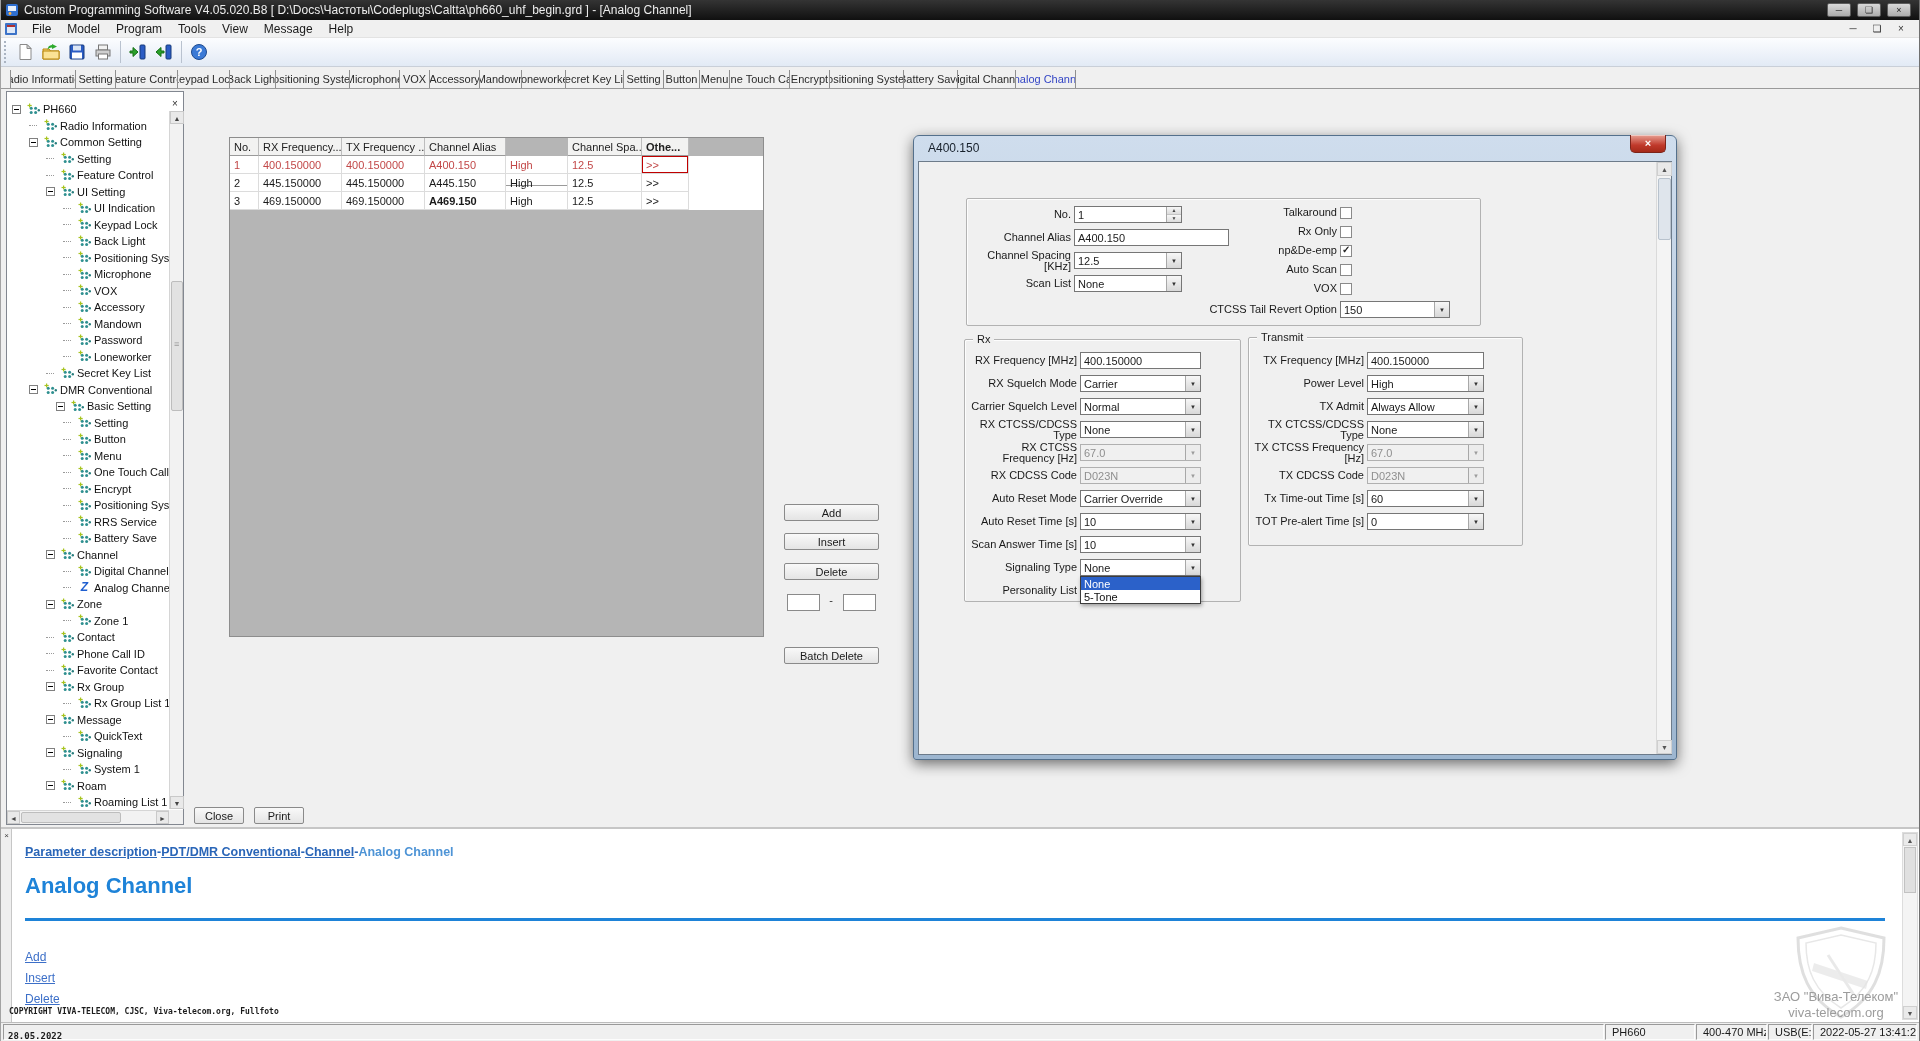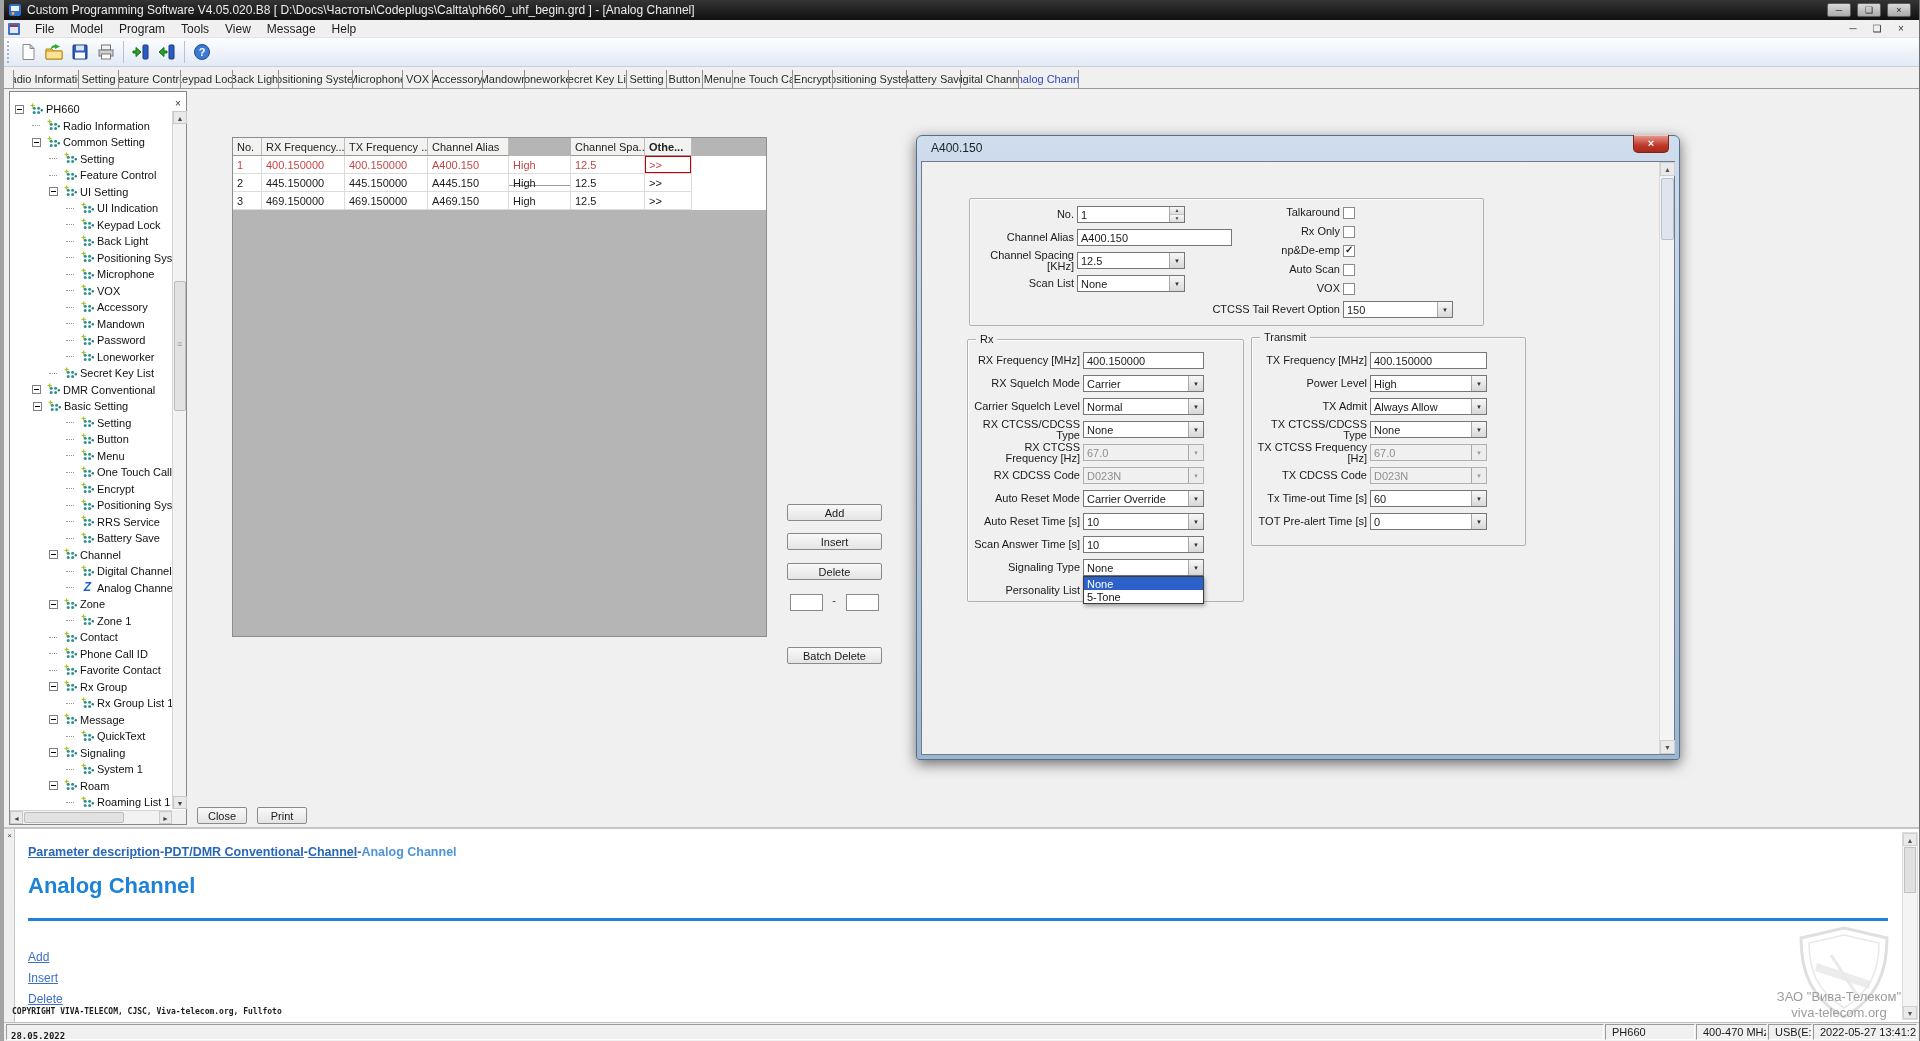--- a/index.html
+++ b/index.html
@@ -1,18 +1,18 @@
 <!DOCTYPE html>
 <html><head>
 <meta charset="utf-8">
 <style>
   *{margin:0;padding:0;box-sizing:border-box}
   html,body{width:1920px;height:1041px}
   body{font-family:"Liberation Sans",sans-serif;background:#666}
-  #win{position:relative;width:1920px;height:1041px;background:#f97316;overflow:hidden;border-left:4px solid #a3a3a3;border-right:1px solid #707070}
+  #win{position:relative;width:1920px;height:1041px;background:#f97316;overflow:hidden;border-left:1px solid #a3a3a3;border-right:1px solid #707070}
 
   
   .titlebar{position:absolute;left:0;top:0;width:100%;height:20px;background:linear-gradient(#343434,#101010);color:#ededed;display:flex;align-items:center;font-size:12px}
   .titlebar .appicon{width:14px;height:14px;margin:0 5px 0 4px;flex:none}
   .win-btns{margin-left:auto;display:flex;gap:6px;padding-right:8px}
   .win-btn{width:24px;height:14px;background:linear-gradient(#d9d9d9,#ababab);border:1px solid #5c5c5c;border-radius:2px;color:#222;font-size:9px;line-height:12px;text-align:center}
 
   
   .menubar{position:absolute;left:0;top:20px;width:100%;height:18px;background:#f0f0f0;display:flex;align-items:center;font-size:12px;color:#1a1a1a;border-bottom:1px solid #e3e3e3}
   .menubar .mdiicon{width:14px;height:14px;margin:0 6px 0 3px;flex:none}
@@ -649,21 +649,21 @@
                   <circle cx="8.6" cy="9.4" r="1.5"></circle>
                   <circle cx="11.8" cy="7.3" r="1.2" fill="#277d7d"></circle>
                 </g>
                 <g stroke="#a7c41f" stroke-width="1.2">
                   <line x1="2.6" y1="0.4" x2="2.6" y2="4.6"></line>
                   <line x1="0.5" y1="2.5" x2="4.7" y2="2.5"></line>
                 </g>
               </svg></div>
             <span>DMR Conventional</span>
           </div>
-          <div class="trow" style="padding-left: 22px;">
+          <div class="trow" style="padding-left: 48px;">
             <div class="tslot">
               <div class="texp"></div>
             </div>
             <div class="ticon"><svg width="13" height="13" viewBox="0 0 13 13">
                 <g fill="#2f9090">
                   <circle cx="4.2" cy="5.2" r="1.5"></circle>
                   <circle cx="8.6" cy="5.2" r="1.5"></circle>
                   <circle cx="4.2" cy="9.4" r="1.5"></circle>
                   <circle cx="8.6" cy="9.4" r="1.5"></circle>
                   <circle cx="11.8" cy="7.3" r="1.2" fill="#277d7d"></circle>
@@ -1160,21 +1160,21 @@
             <div class="td" style="width: 83px;">445.150000</div>
             <div class="td" style="width: 81px;">A445.150</div>
             <div class="td" style="width: 62px;">High</div>
             <div class="td" style="width: 74px;">12.5</div>
             <div class="td" style="width: 47px;">&gt;&gt;</div>
           </div>
           <div class="trowt">
             <div class="td" style="width: 29px;">3</div>
             <div class="td" style="width: 83px;">469.150000</div>
             <div class="td" style="width: 83px;">469.150000</div>
-            <div class="td" style="width: 81px;">A469.150</div>
+            <div class="td" style="width: 81px; font-weight: bold;">A469.150</div>
             <div class="td" style="width: 62px;">High</div>
             <div class="td" style="width: 74px;">12.5</div>
             <div class="td" style="width: 47px;">&gt;&gt;</div>
           </div>
         </div>
     </div>
 
     <div class="wbtn" style="left:783px;top:415px;width:95px">Add</div>
     <div class="wbtn" style="left:783px;top:444px;width:95px">Insert</div>
     <div class="wbtn" style="left:783px;top:474px;width:95px">Delete</div>

